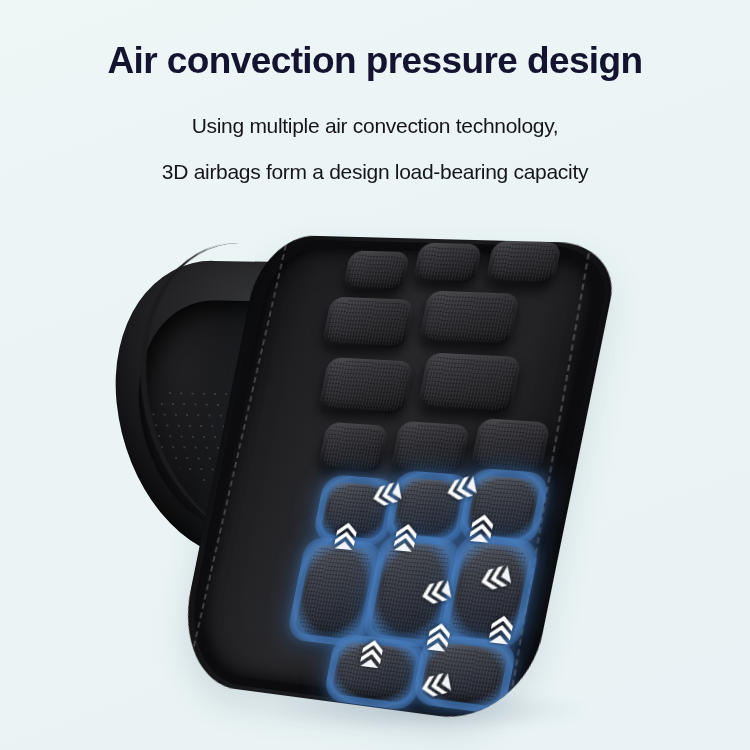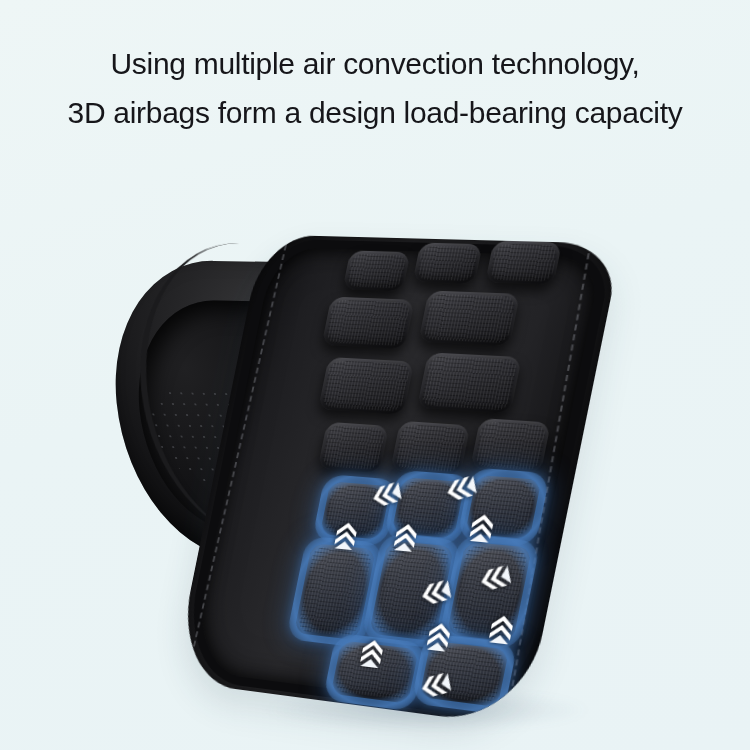--- a/index.html
+++ b/index.html
@@ -27,26 +27,26 @@
   .headline{
     font-size:37px;
     font-weight:bold;
     letter-spacing:-0.6px;
     color:#141430;
     line-height:1.15;
     margin:0 0 26px 0;
     font-stretch:condensed;
   }
   .subline{
-    font-size:30px;
+    font-size:21px;
     font-weight:400;
     color:#16161a;
     line-height:1.62;
     letter-spacing:-0.3px;
-    margin:0;
+    margin:12px;
   }
 
   
   .product{
     position:absolute;
     left:112px;top:236px;
     width:530px;height:500px;
   }
 
   
@@ -172,20 +172,21 @@
     border-radius:50%;
     filter:blur(4px);
   }
 </style>
 </head>
 <body>
 
 <div id="page">
 
   <div class="text-block">
+    <h1 class="headline">Air convection pressure design</h1>
     <p class="subline">Using multiple air convection technology,</p>
     <p class="subline">3D airbags form a design load-bearing capacity</p>
   </div>
 
   <div class="product">
 
     <div class="shadow"></div>
 
     <div class="curl">
       <div class="curl-inner"></div>

